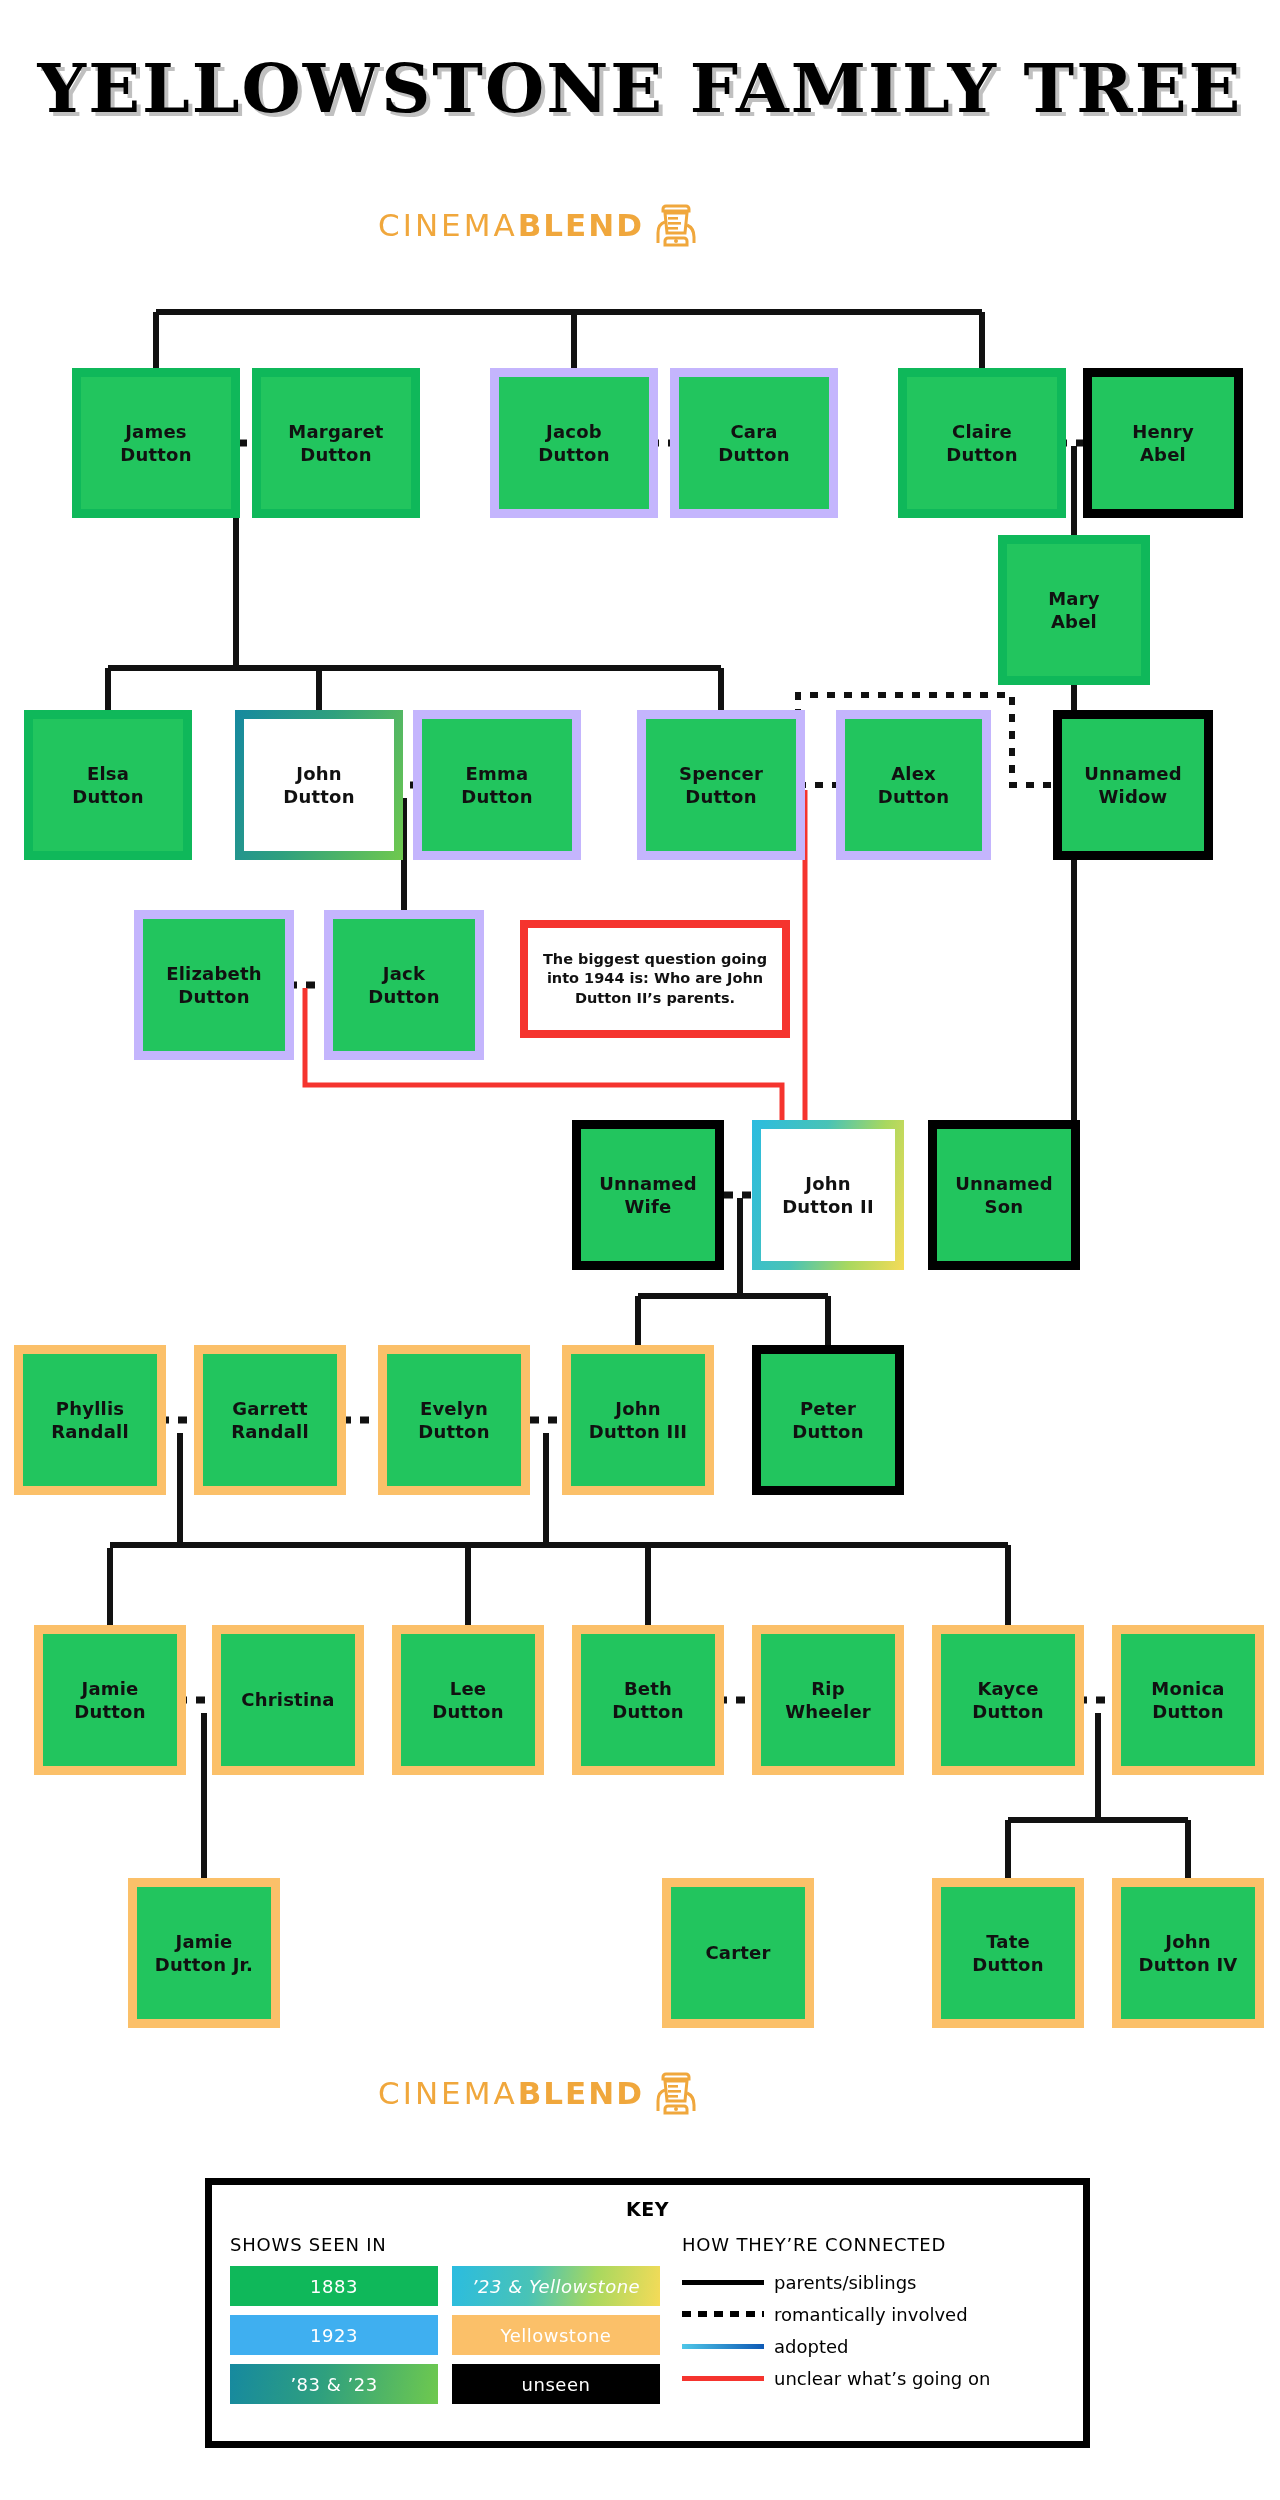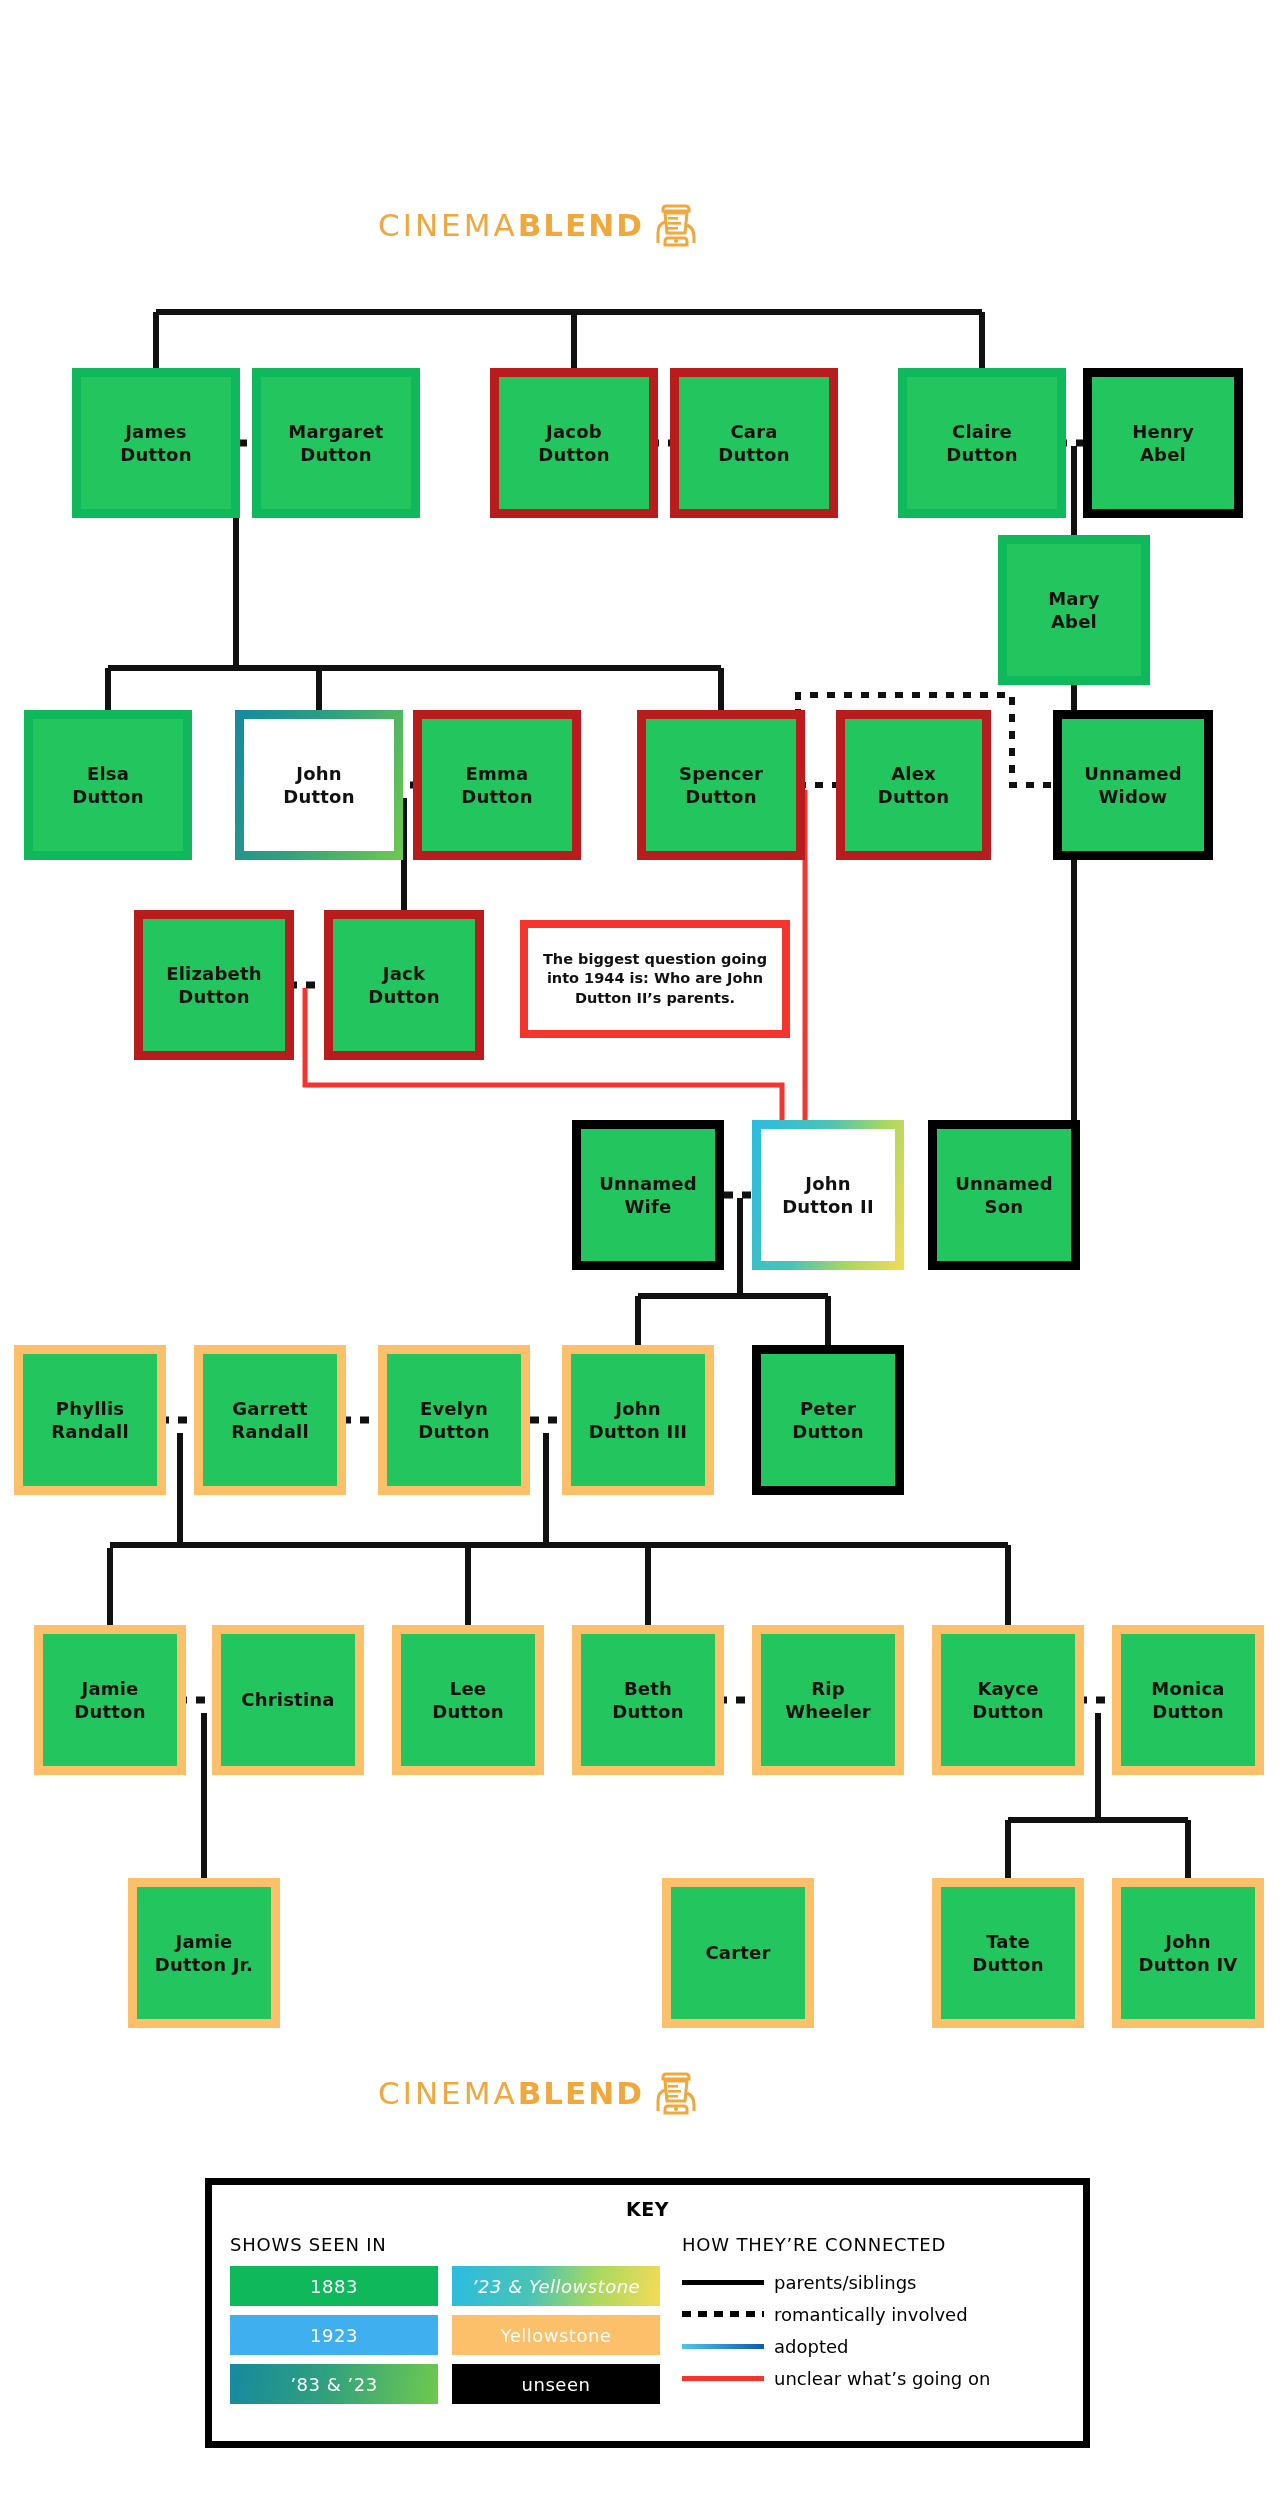--- a/index.html
+++ b/index.html
@@ -69,21 +69,21 @@
     font-weight: 700;
     font-size: 18px;
     line-height: 1.3;
     color: #111111;
     letter-spacing: 0.2px;
     z-index: 5;
   }
   .node .nlabel { padding: 0 4px; }
 
   .b-1883  { border: 9px solid #0FB85A; }
-  .b-1923  { border: 9px solid #b91c1c; justify-content: center; }
+  .b-1923  { border: 9px solid #c4b5fd; justify-content: center; }
   .b-unseen{ border: 9px solid #000000; }
   .b-yell  { border: 9px solid #FBC069; }
   .b-8323  { border: 9px solid transparent;
              background-image: linear-gradient(#fff,#fff),
                                linear-gradient(110deg,#16899F 0%,#2FA07E 45%,#6FC94E 100%);
              background-origin: border-box;
              background-clip: content-box, border-box; }
   .b-23yell{ border: 9px solid transparent;
              background-image: linear-gradient(#fff,#fff),
                                linear-gradient(105deg,#2BBCE0 0%,#49C3B6 40%,#A8D85F 70%,#F5DB58 100%);
@@ -169,20 +169,21 @@
   .line-dotted { width: 82px; height: 6px;
                  background-image: repeating-linear-gradient(to right,#000 0 9px,transparent 9px 16px); }
   .line-adopt  { width: 82px; height: 5px; background: linear-gradient(to right,#4FC7E8,#0E59B5); }
   .line-red    { width: 82px; height: 5px; background: #F5342E; }
 </style>
 </head>
 <body>
 
 <div id="page">
 
+  <div id="title">YELLOWSTONE FAMILY TREE</div>
 
   <div class="cb-logo" style="top:200px;">
     <span class="cb-cinema">CINEMA</span>
     <span class="cb-blend">BLEND</span>
     <span class="cb-icon">
       <svg width="44" height="50" viewBox="0 0 44 50">
         <g fill="none" stroke="#F0A73C" stroke-width="3">
           <path d="M12 6 h20 a3 3 0 0 1 3 3 v2 h-26 v-2 a3 3 0 0 1 3 -3 z"></path>
           <path d="M11 13 h22 l-2 20 h-18 z"></path>
           <path d="M14 38 h16 a3 3 0 0 1 3 3 v4 h-22 v-4 a3 3 0 0 1 3 -3 z"></path>

